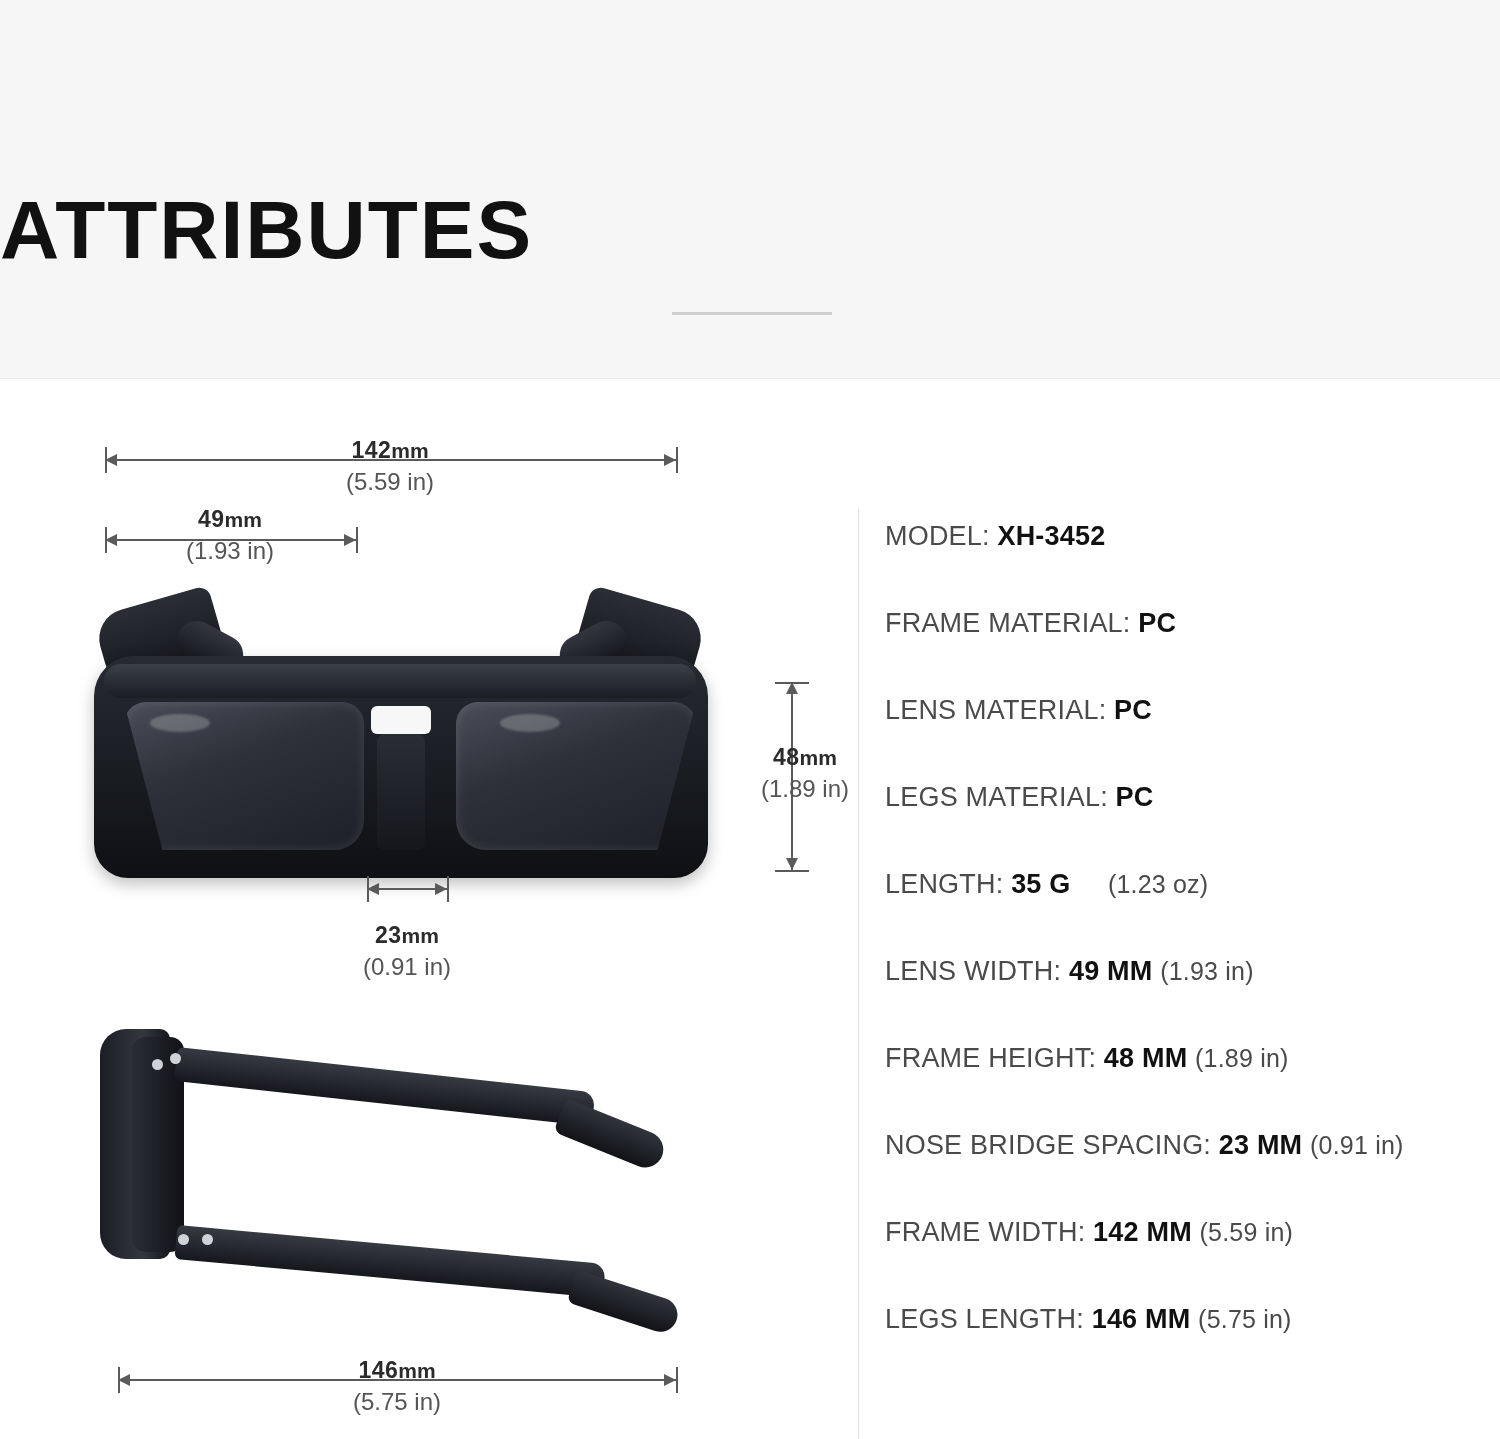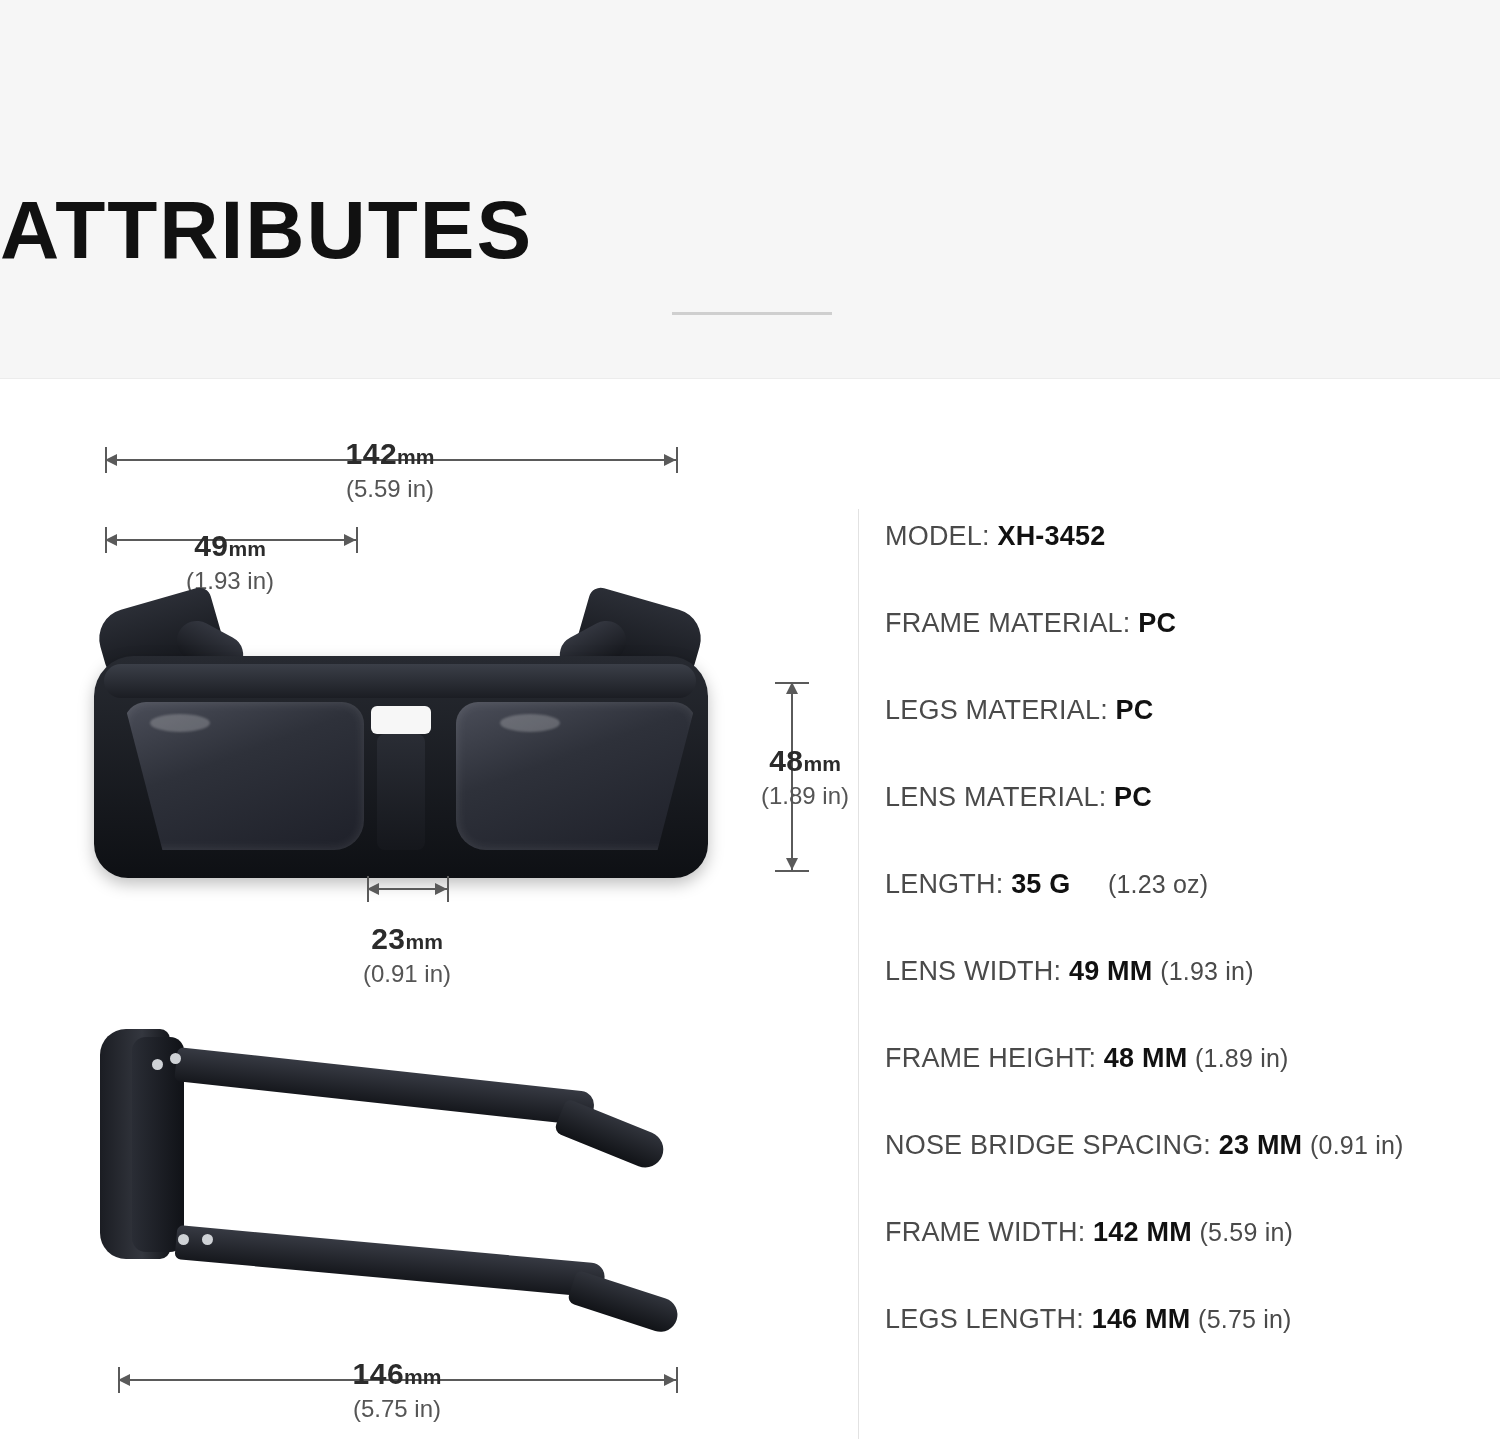--- a/index.html
+++ b/index.html
@@ -96,21 +96,21 @@
   .arrow-u { border-bottom: 12px solid #5a5a5a; }
   .arrow-d { border-top: 12px solid #5a5a5a; }
 
   .dim-label {
     position: absolute;
     text-align: center;
     color: #2b2b2b;
     white-space: nowrap;
   }
   .dim-label .mmval {
-    font-size: 30px;
+    font-size: 23px;
     font-weight: bold;
     letter-spacing: 0.5px;
   }
   .dim-label .mmunit {
     font-size: 21px;
     font-weight: bold;
   }
   .dim-label .inval {
     display: block;
     font-size: 24px;
@@ -320,21 +320,21 @@
       <span class="inval">(5.59 in)</span>
     </div>
   </div>
 
   <div>
     <div class="dim-vline" style="left:105px; top:148px; height:26px;"></div>
     <div class="dim-vline" style="left:356px; top:148px; height:26px;"></div>
     <div class="dim-line" style="left:105px; top:160px; width:251px;"></div>
     <div class="arrow-l" style="left:105px; top:155px;"></div>
     <div class="arrow-r" style="left:344px; top:155px;"></div>
-    <div class="dim-label" style="left:100px; top:150px; width:260px;">
+    <div class="dim-label" style="left:100px; top:127px; width:260px;">
       <span class="mmval">49</span><span class="mmunit">mm</span>
       <span class="inval">(1.93 in)</span>
     </div>
   </div>
 
   <div class="front-view">
     <div class="temple temple-l"></div>
     <div class="temple temple-l2"></div>
     <div class="temple temple-r"></div>
     <div class="temple temple-r2"></div>
@@ -404,26 +404,26 @@
       <span>MODEL:</span>
       <span class="val">XH-3452</span>
     </div>
 
     <div class="spec-row">
       <span>FRAME MATERIAL:</span>
       <span class="val">PC</span>
     </div>
 
     <div class="spec-row">
+      <span>LENS MATERIAL:</span>
+      <span class="val">PC</span>
+    </div>
+
+    <div class="spec-row">
       <span>LEGS MATERIAL:</span>
-      <span class="val">PC</span>
-    </div>
-
-    <div class="spec-row">
-      <span>LENS MATERIAL:</span>
       <span class="val">PC</span>
     </div>
 
 
     <div class="spec-row">
       <span>LENGTH:</span>
       <span class="val">35 G</span>
       <span class="gap"></span>
       <span class="paren">(1.23 oz)</span>
     </div>

